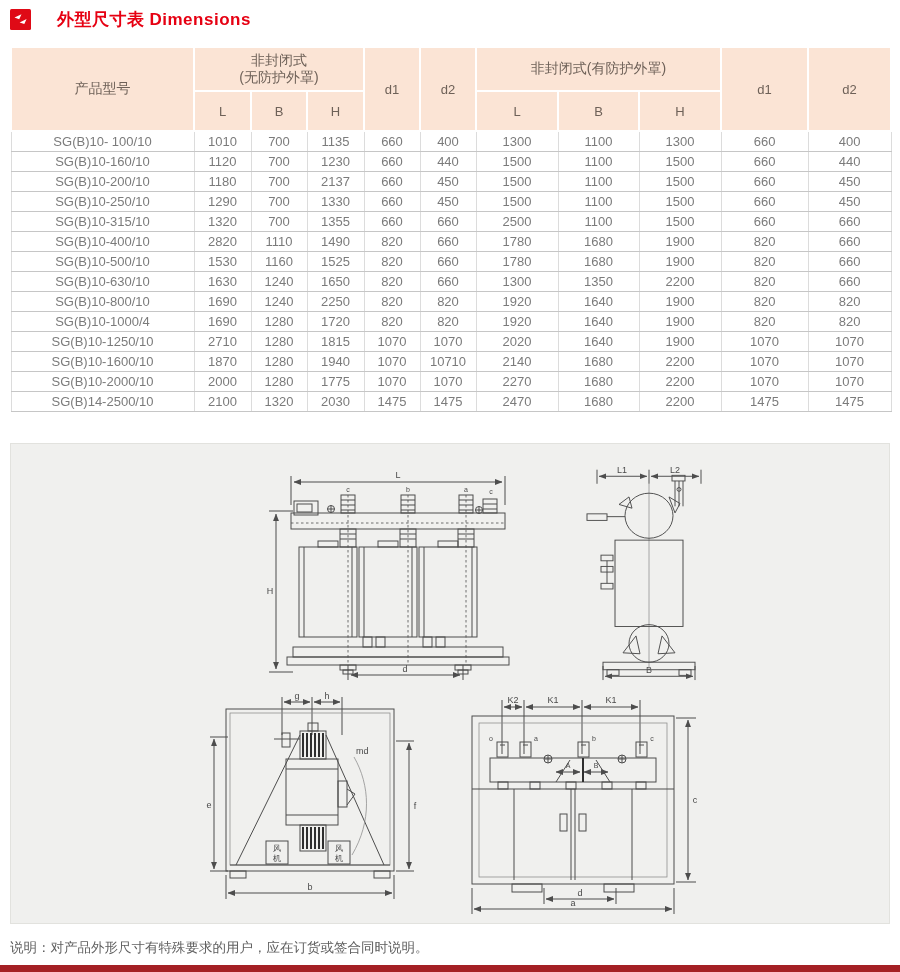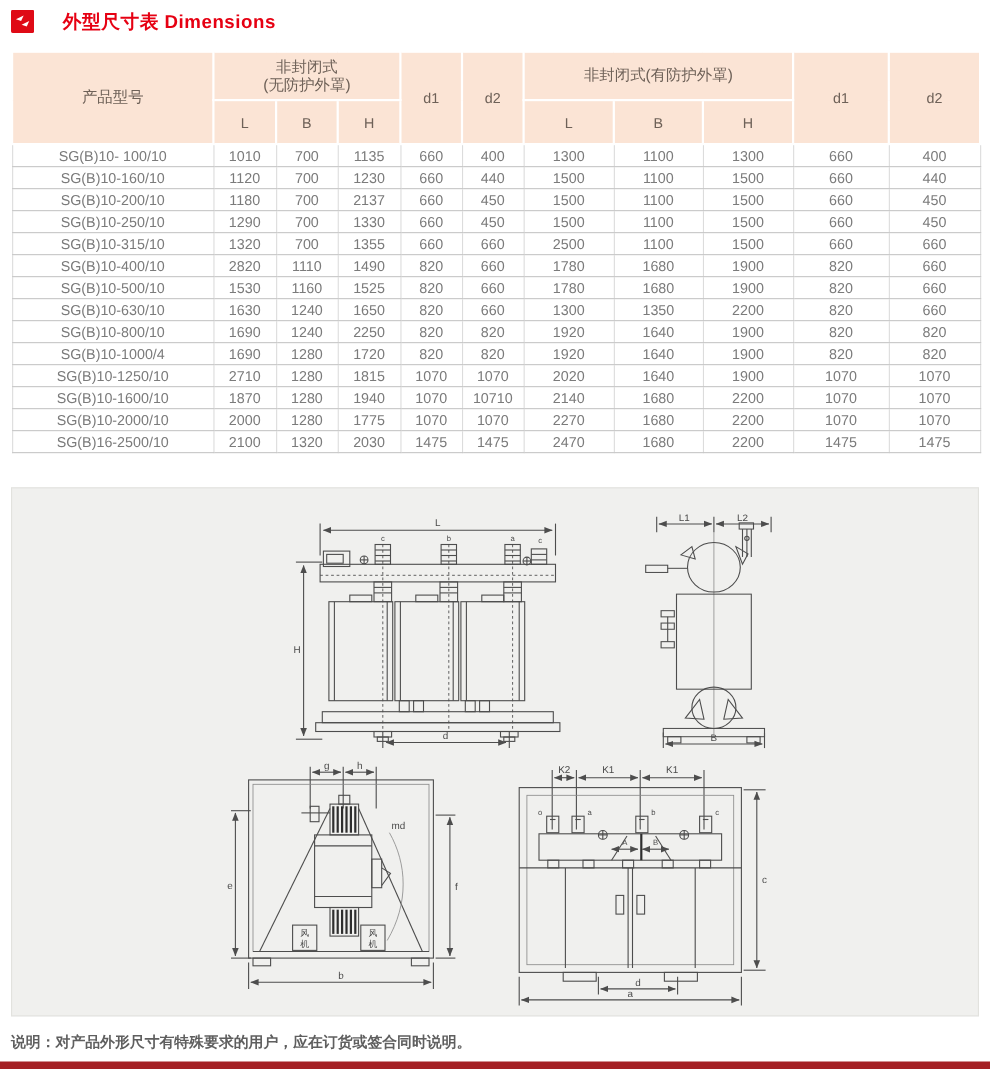--- a/index.html
+++ b/index.html
@@ -31,21 +31,21 @@
   .diagram-panel svg{position:absolute;overflow:visible;}
   .ln{stroke:#4d4d4d;stroke-width:1;fill:none;}
   .lt{stroke:#8a8a8a;stroke-width:.75;fill:none;}
   .dash{stroke:#4d4d4d;stroke-width:.8;fill:none;stroke-dasharray:2.5 2.5;}
   .dk{stroke:#2e2e2e;stroke-width:2;fill:none;}
   .dim-line{stroke:#4d4d4d;stroke-width:1;fill:none;}
   svg text{font-family:"Liberation Sans","DejaVu Sans",sans-serif;font-size:9px;fill:#4a4a4a;}
   svg text.sm{font-size:7px;}
 
   
-  .note{position:absolute;top:939px;left:10px;font-size:13.5px;color:#5f5f5f;font-weight:bold;}
+  .note{position:absolute;top:939px;left:10px;font-size:13.5px;color:#5f5f5f;}
   .footer-bar{position:absolute;left:0;bottom:0;width:900px;height:7px;background:#a42024;}
 </style>
 </head>
 <body>
 
 <svg width="0" height="0" style="position:absolute" aria-hidden="true">
   <defs>
     <marker id="arr" viewBox="0 0 10 10" refX="9.5" refY="5" markerWidth="7.5" markerHeight="7.5" orient="auto-start-reverse">
       <path d="M0,1 L10,5 L0,9 z" fill="#4d4d4d"></path>
     </marker>
@@ -261,21 +261,21 @@
         <td>1775</td>
         <td>1070</td>
         <td>1070</td>
         <td>2270</td>
         <td>1680</td>
         <td>2200</td>
         <td>1070</td>
         <td>1070</td>
       </tr>
       <tr>
-        <td>SG(B)16-2500/10</td>
+        <td>SG(B)14-2500/10</td>
         <td>2100</td>
         <td>1320</td>
         <td>2030</td>
         <td>1475</td>
         <td>1475</td>
         <td>2470</td>
         <td>1680</td>
         <td>2200</td>
         <td>1475</td>
         <td>1475</td>

